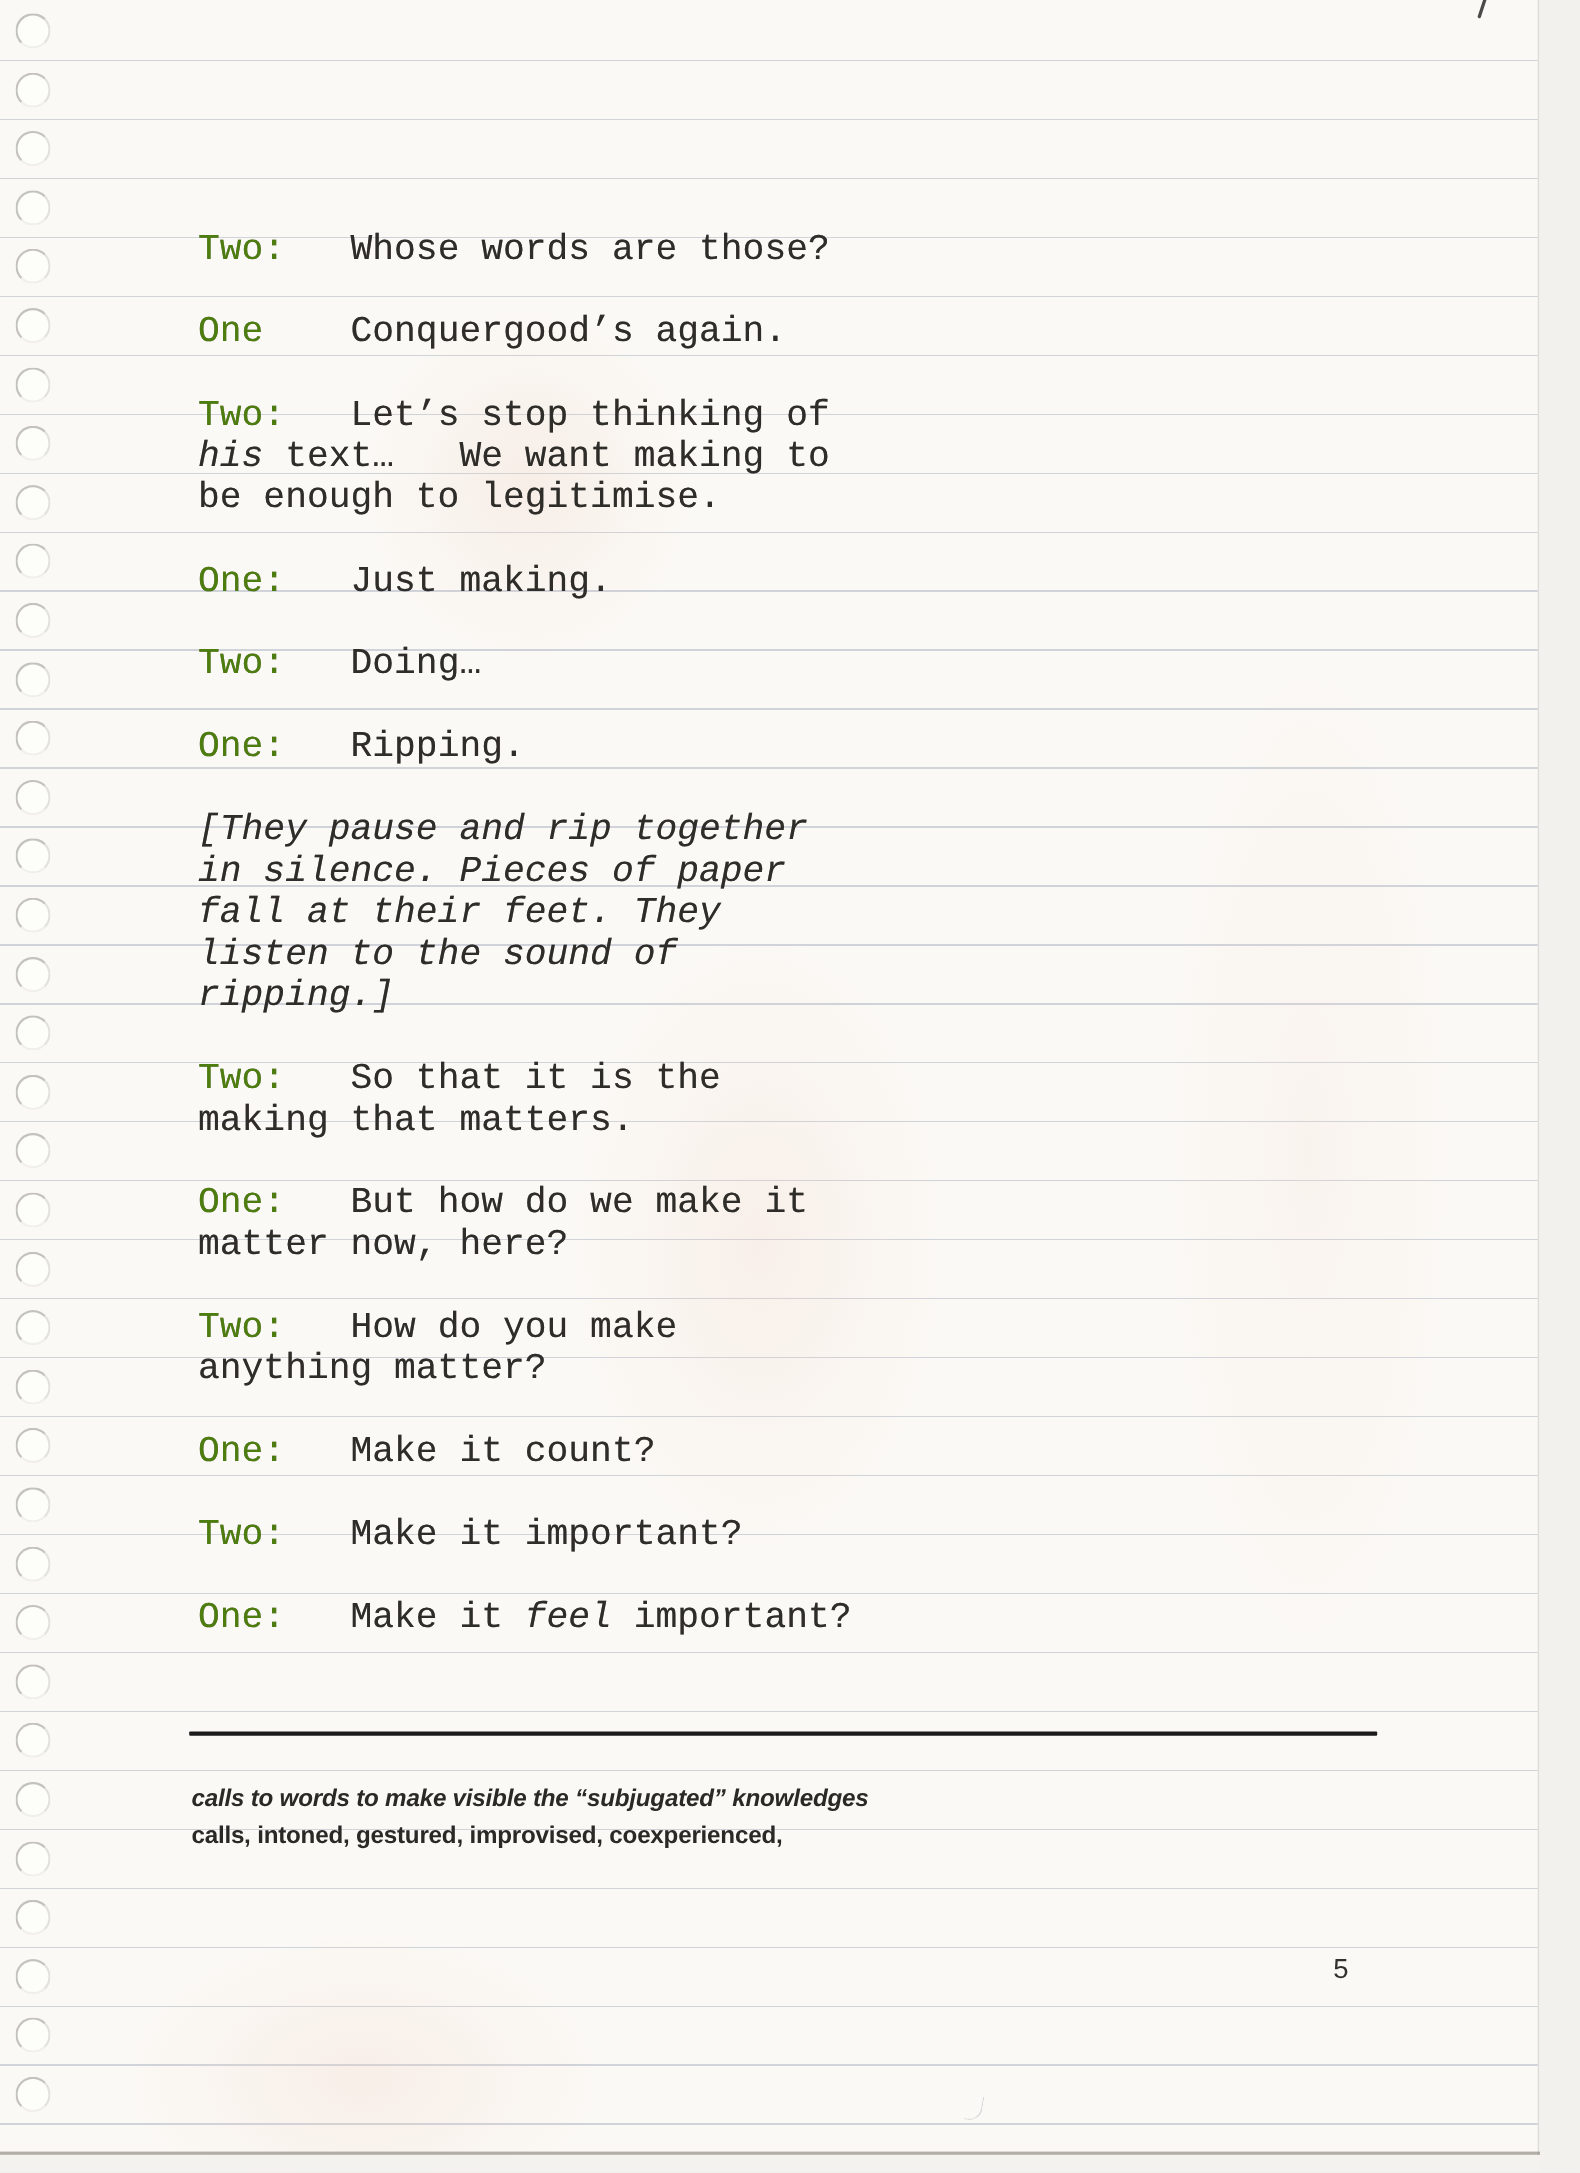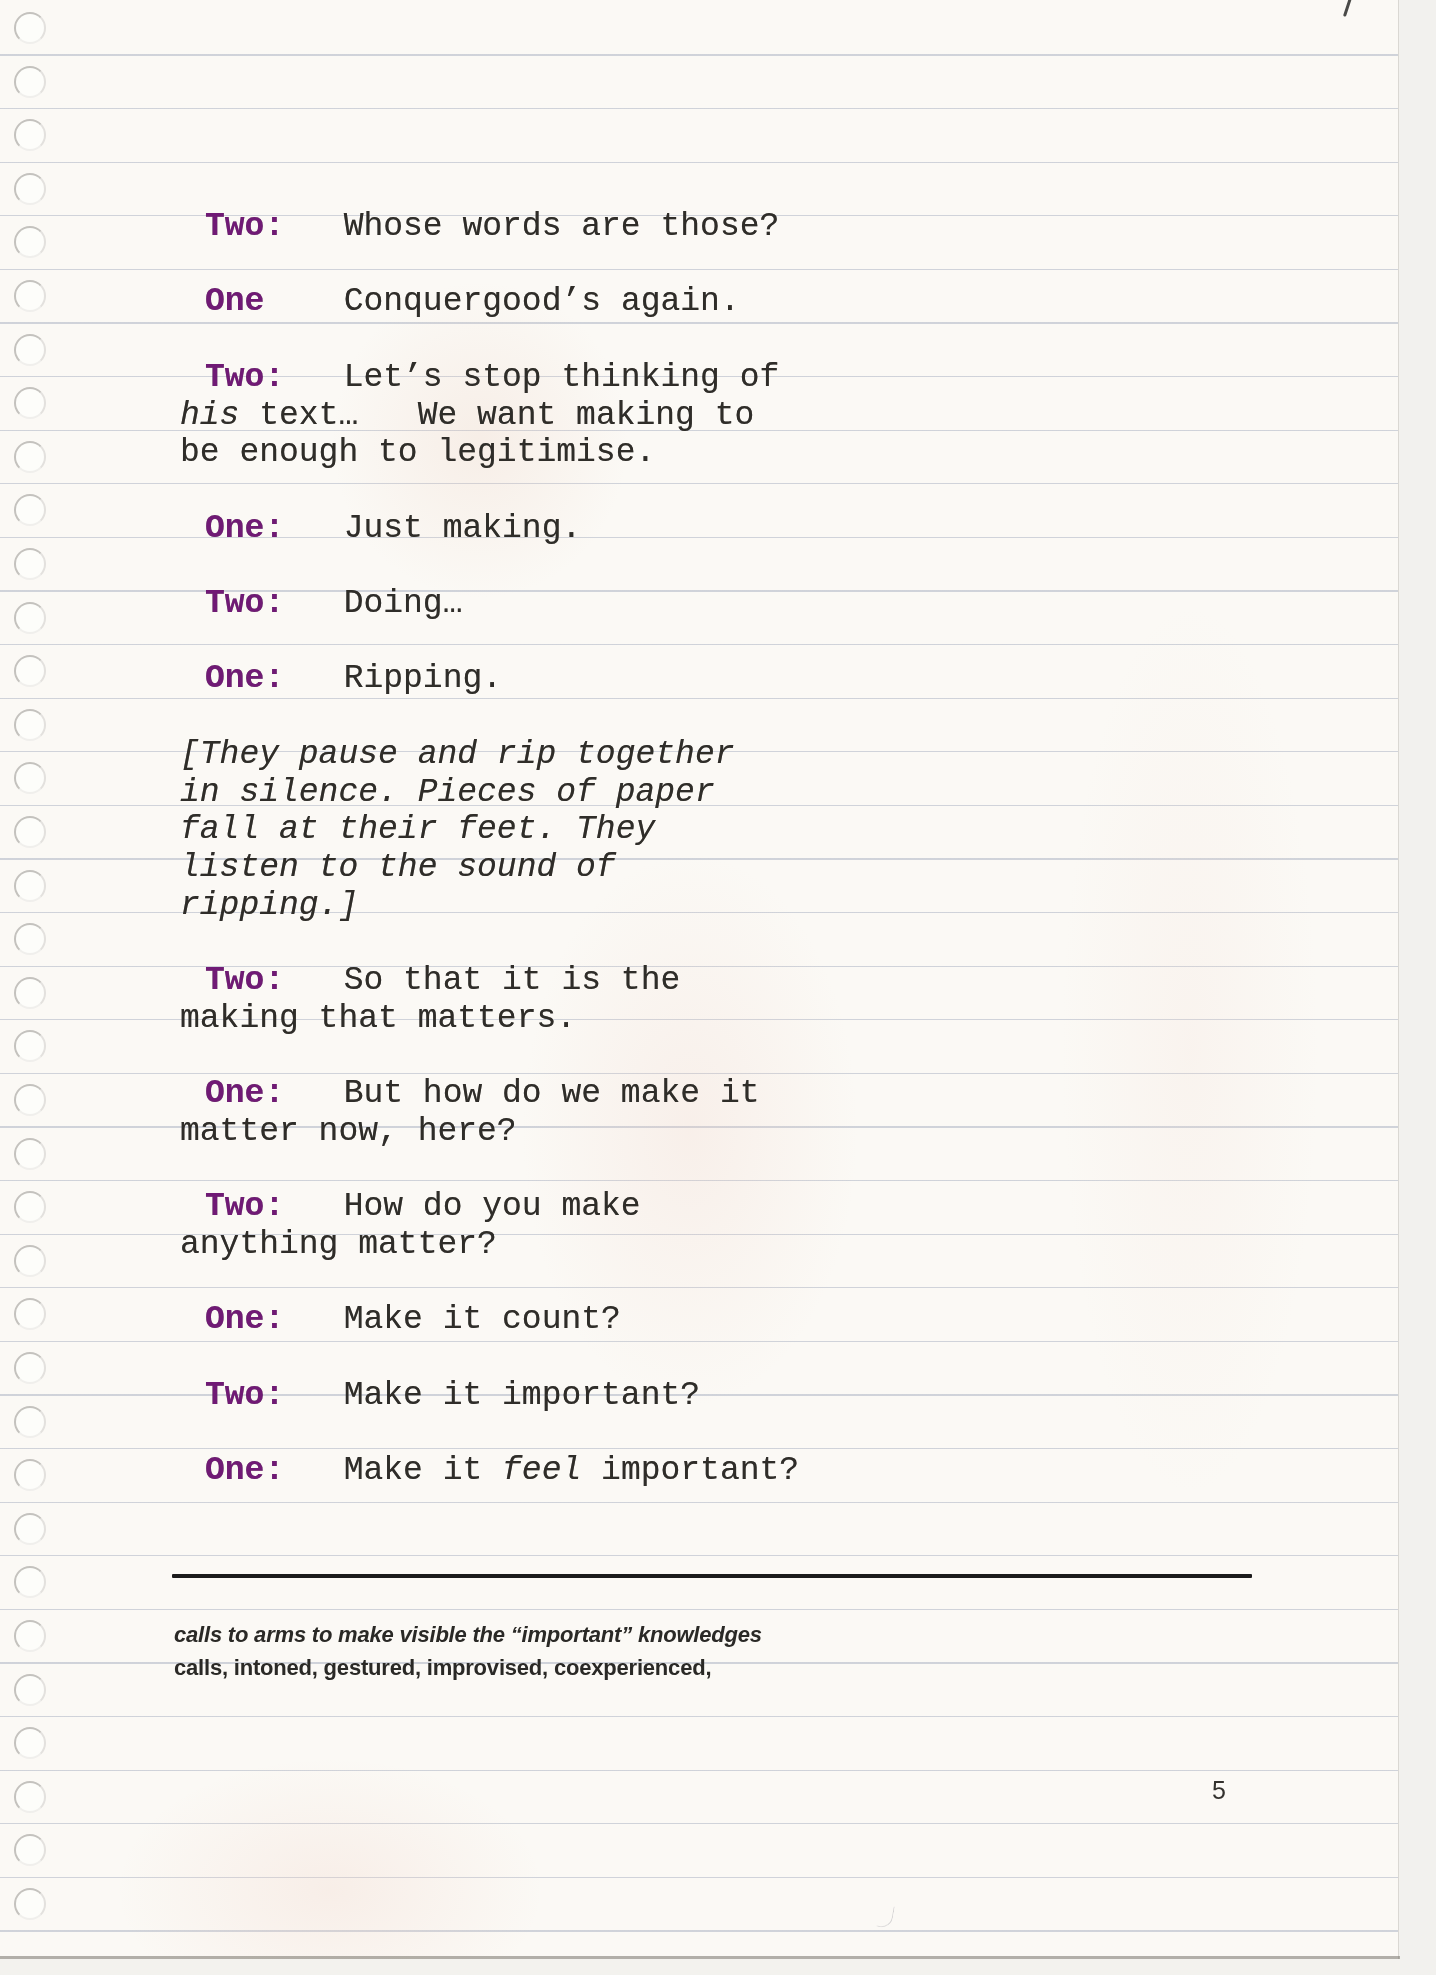--- a/index.html
+++ b/index.html
@@ -64,21 +64,21 @@
     border-radius:0 0 12px 0;transform:rotate(10deg);
   }
   
   #dialogue{
     position:absolute;left:180px;top:208px;width:900px;
     font-family:"Liberation Mono",monospace;
     font-size:33px;line-height:37.7px;
     color:#2f2d29;white-space:pre;
     text-shadow:0 0 0.6px rgba(47,45,41,0.55);
   }
-  #dialogue .spk{font-weight:700;color:#701a75;margin-left:25px;}
+  #dialogue .spk{font-weight:400;color:#4d7c0f;}
   #dialogue .it{font-style:italic;}
   
   #footnote-rule{
     position:absolute;left:172px;top:1574px;width:1080px;height:4px;
     background:#1b1b1b;border-radius:1px;
   }
   #footnote{
     position:absolute;left:174px;top:1618px;width:700px;
     font-family:"Liberation Sans",sans-serif;
     font-size:22px;line-height:33px;color:#2a2926;
@@ -140,21 +140,21 @@
       <div class="hole" style="top: 1780.8px;"></div>
       <div class="hole" style="top: 1834.4px;"></div>
       <div class="hole" style="top: 1888px;"></div>
     </div>
 
   <div id="pen-mark"></div>
 
   <div id="dialogue"><div><span class="spk">Two:</span><span>   Whose words are those?</span></div><div>&nbsp;</div><div><span class="spk">One</span><span>    Conquergood’s again.</span></div><div>&nbsp;</div><div><span class="spk">Two:</span><span>   Let’s stop thinking of</span></div><div><span class="it">his</span><span> text…   We want making to</span></div><div><span>be enough to legitimise.</span></div><div>&nbsp;</div><div><span class="spk">One:</span><span>   Just making.</span></div><div>&nbsp;</div><div><span class="spk">Two:</span><span>   Doing…</span></div><div>&nbsp;</div><div><span class="spk">One:</span><span>   Ripping.</span></div><div>&nbsp;</div><div><span class="it">[They pause and rip together</span></div><div><span class="it">in silence. Pieces of paper</span></div><div><span class="it">fall at their feet. They</span></div><div><span class="it">listen to the sound of</span></div><div><span class="it">ripping.]</span></div><div>&nbsp;</div><div><span class="spk">Two:</span><span>   So that it is the</span></div><div><span>making that matters.</span></div><div>&nbsp;</div><div><span class="spk">One:</span><span>   But how do we make it</span></div><div><span>matter now, here?</span></div><div>&nbsp;</div><div><span class="spk">Two:</span><span>   How do you make</span></div><div><span>anything matter?</span></div><div>&nbsp;</div><div><span class="spk">One:</span><span>   Make it count?</span></div><div>&nbsp;</div><div><span class="spk">Two:</span><span>   Make it important?</span></div><div>&nbsp;</div><div><span class="spk">One:</span><span>   Make it </span><span class="it">feel</span><span> important?</span></div></div>
 
   <div id="footnote-rule"></div>
-  <div id="footnote"><div class="it">calls to arms to make visible the “important” knowledges</div><div>calls, intoned, gestured, improvised, coexperienced,</div></div>
+  <div id="footnote"><div class="it">calls to words to make visible the “subjugated” knowledges</div><div>calls, intoned, gestured, improvised, coexperienced,</div></div>
 
   <div id="page-number">5</div>
 
   <div id="pencil-squiggle"></div>
   <div id="right-edge"></div>
   <div id="bottom-edge"></div>
   <div id="below-edge"></div>
 </div>
 
 </body></html>

